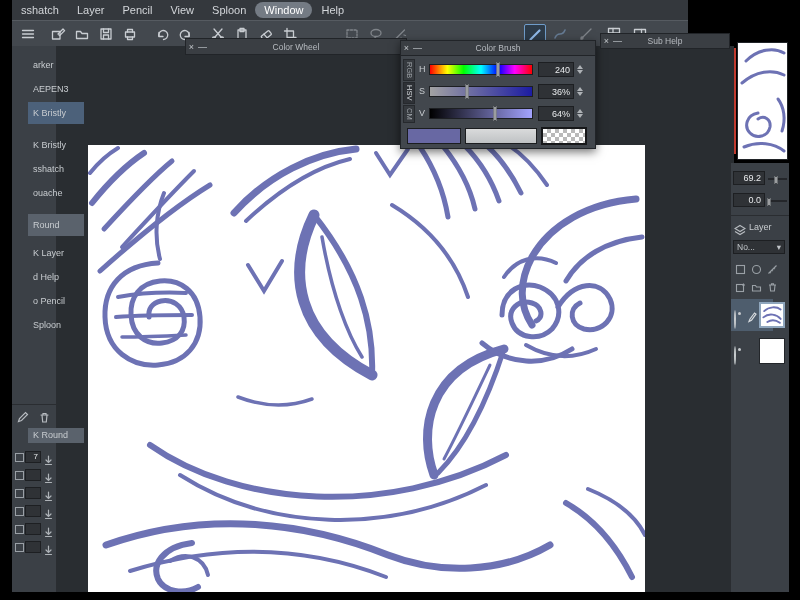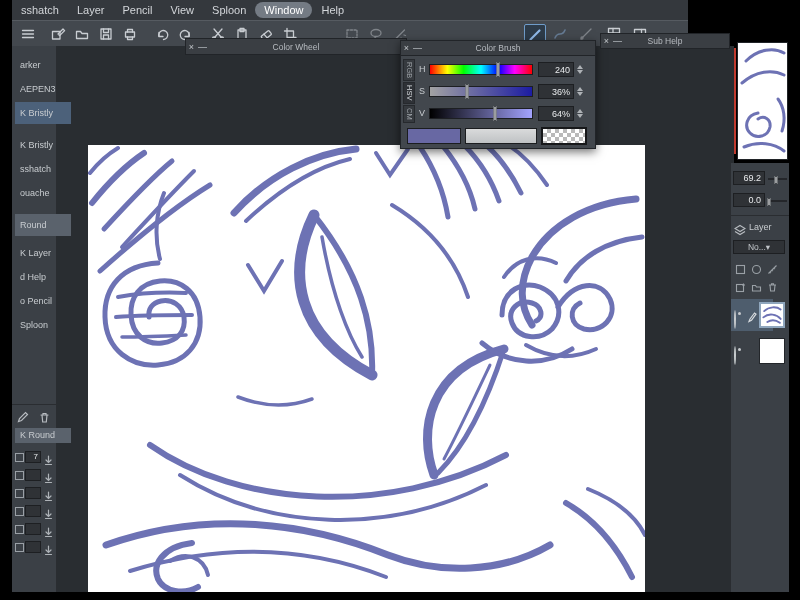--- a/index.html
+++ b/index.html
@@ -9,21 +9,21 @@
   .menubar{background:#34383d;display:flex;align-items:center;font-size:11px;color:#d3d6da}
   .mitem{padding:2px 9px;white-space:nowrap}
   .mpill{background:#747b84;color:#fff;border-radius:10px}
   .toolbar{background:#43484e;border-top:1px solid #565b61;border-bottom:1px solid #26292c}
   .slot{width:20px;height:20px;display:flex;align-items:center;justify-content:center;position:absolute;top:3px}
   .slot svg{stroke:#c9cdd2;fill:none;stroke-width:1.3;stroke-linecap:round;stroke-linejoin:round}
   .slot.sel{background:#2d3b49;border:1px solid #6f9cc9;border-radius:2px}
   .dim{opacity:.45}
   .blue svg{stroke:#8fb8e8}
   .sidebar{background:#3b4046;border-right:1px solid #2a2d31}
-  .bitem{position:absolute;left:3px;width:56px;height:22px;line-height:22px;font-size:9px;color:#c8ccd0;
+  .bitem{position:absolute;left:16px;width:56px;height:22px;line-height:22px;font-size:9px;color:#c8ccd0;
          padding-left:5px;white-space:nowrap;overflow:hidden;box-sizing:border-box}
   .selblue{background:#4c617a}
   .selgray{background:#5a626c}
   .panel{background:#42474d;border:1px solid #212428;box-shadow:0 3px 9px rgba(0,0,0,.55);box-sizing:border-box}
   .titlebar{background:#3a3e43;border:1px solid #212428;display:flex;align-items:center;
             font-size:8.5px;color:#b7bbc0;box-sizing:border-box}
   .tbtn{width:11px;text-align:center;font-size:9px;color:#c3c7cb;line-height:10px}
   .ttl{flex:1;text-align:center;overflow:hidden;white-space:nowrap}
   .vtab{position:absolute;width:12px;background:#363a3f;color:#9ea3a8;font-size:7.5px;
         writing-mode:vertical-rl;text-align:center;border:1px solid #26292d;box-sizing:border-box}
@@ -406,21 +406,21 @@
     <span class="abs" style="left:3px;top:1px">
       <svg width="12" height="12" style="stroke:#b8bcc1;fill:none;stroke-width:1.1">
         <path d="M6 1.5L11 4.5 6 7.5 1 4.5z"></path>
           <path d="M1 7.5l5 3 5-3"></path>
         </svg></span>
     <span class="abs lbl9" style="left:18px;top:1px">Layer</span>
   </div>
 
   <div class="rrow" style="top:76px;height:16px">
     <span class="abs lbl8" style="left:2px;top:1px;width:52px;height:14px;background:#2f3236;border:1px solid #1d1f22;
-          display:flex;align-items:center;justify-content:center;padding:0 3px;box-sizing:border-box">
+          display:flex;align-items:center;justify-content:space-between;padding:0 3px;box-sizing:border-box">
       <span>No...</span>
       <span>▾</span>
     </span>
   </div>
 
   <div class="rrow" style="top:98px;height:14px">
     <span class="abs" style="left:4px">
       <svg width="11" height="11" style="stroke:#9aa0a6;fill:none;stroke-width:1.1">
           <rect x="1.5" y="1.5" width="8" height="8"></rect>
         </svg></span>

